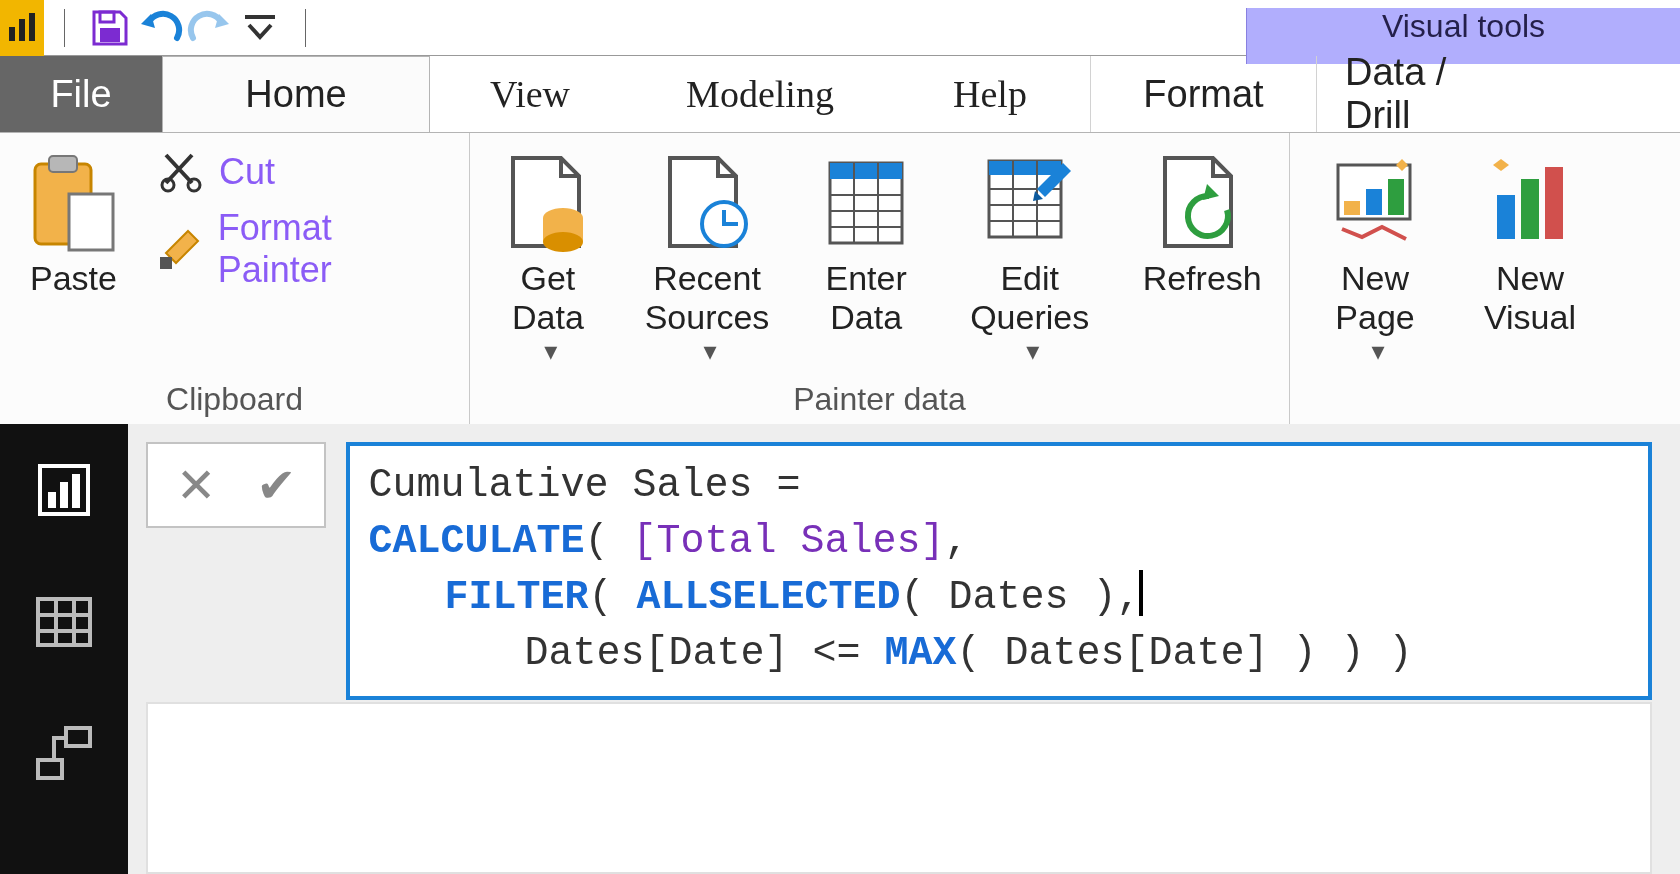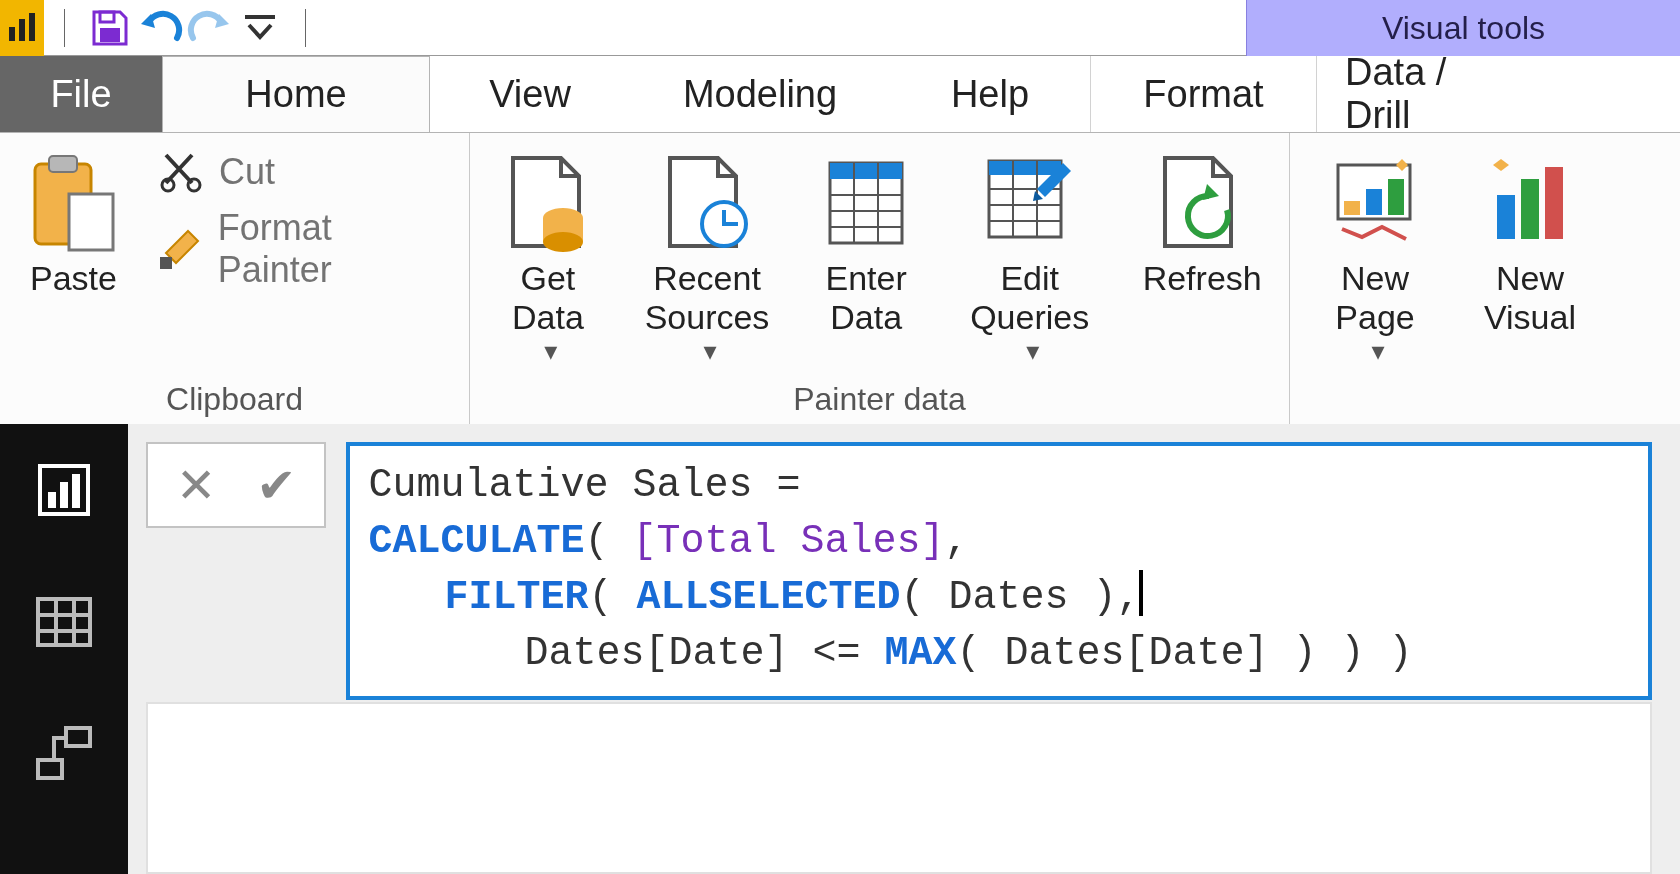--- a/index.html
+++ b/index.html
@@ -16,24 +16,24 @@
     position:relative;
   }
   .qat-left {
     width:44px; height:56px;
     background:#f2b600;
     display:flex; align-items:center; justify-content:center;
   }
   .qat-sep { width:1px; height:38px; background:#666; margin:0 20px; }
   .qat-btn { width:50px; height:50px; display:flex; align-items:center; justify-content:center; }
   .visual-tools {
-    position:absolute; right:0; top:0; height:56px;
+    position:absolute; right:0; top:8px; height:56px;
     width:434px;
     background:#b1aefd;
-    display:flex; align-items:center; justify-content:center;
+    display:flex; justify-content:center;
     font-size:32px; color:#241f4a;
     border-left:1px solid #8880e0;
   }
 
   
   .tabstrip {
     height:76px;
     display:flex;
     align-items:flex-end;
     background:#fff;
@@ -54,21 +54,21 @@
     width:162px;
     padding:0;
   }
   .tab.home {
     width:268px;
     background:#fbfbfb;
     border:1px solid #b4b4b4;
     border-bottom:none;
     border-top-left-radius:0;
   }
-  .tab.plain { background:transparent; }
+  .tab.plain { background:transparent;font-family:Liberation Serif, serif; }
   .tab.format, .tab.datadrill {
     border-left:1px solid #d2d2d2;
   }
 
   
   .ribbon {
     display:flex;
     height:292px;
     background:#fcfcfc;
     border-top:1px solid #b4b4b4;
@@ -89,21 +89,21 @@
   .group-row { display:flex; gap:30px; align-items:flex-start; }
   .big-btn {
     display:flex; flex-direction:column; align-items:center; justify-content:flex-start;
     width:168px;
     padding-top:6px;
     font-size:34px; line-height:1.15; color:#222; text-align:center;
   }
   .big-btn .icon-holder { height:110px; display:flex; align-items:center; justify-content:center; }
   .big-btn .caret { font-size:26px; color:#555; margin-left:6px; }
   .small-btns { display:flex; flex-direction:column; gap:14px; padding-top:8px; }
-  .small-btn { display:flex; align-items:center; gap:14px; font-size:36px; color:#737373; }
+  .small-btn { display:flex; align-items:center; gap:14px; font-size:36px; color:#8b5cf6; }
   .small-btn .ic { width:48px; height:40px; display:flex; align-items:center; justify-content:center; }
 
   
   .sidenav {
     position:absolute; left:0; top:424px;
     width:128px; height:450px;
     background:#111;
     display:flex; flex-direction:column;
     padding-top:30px;
     gap:60px;

